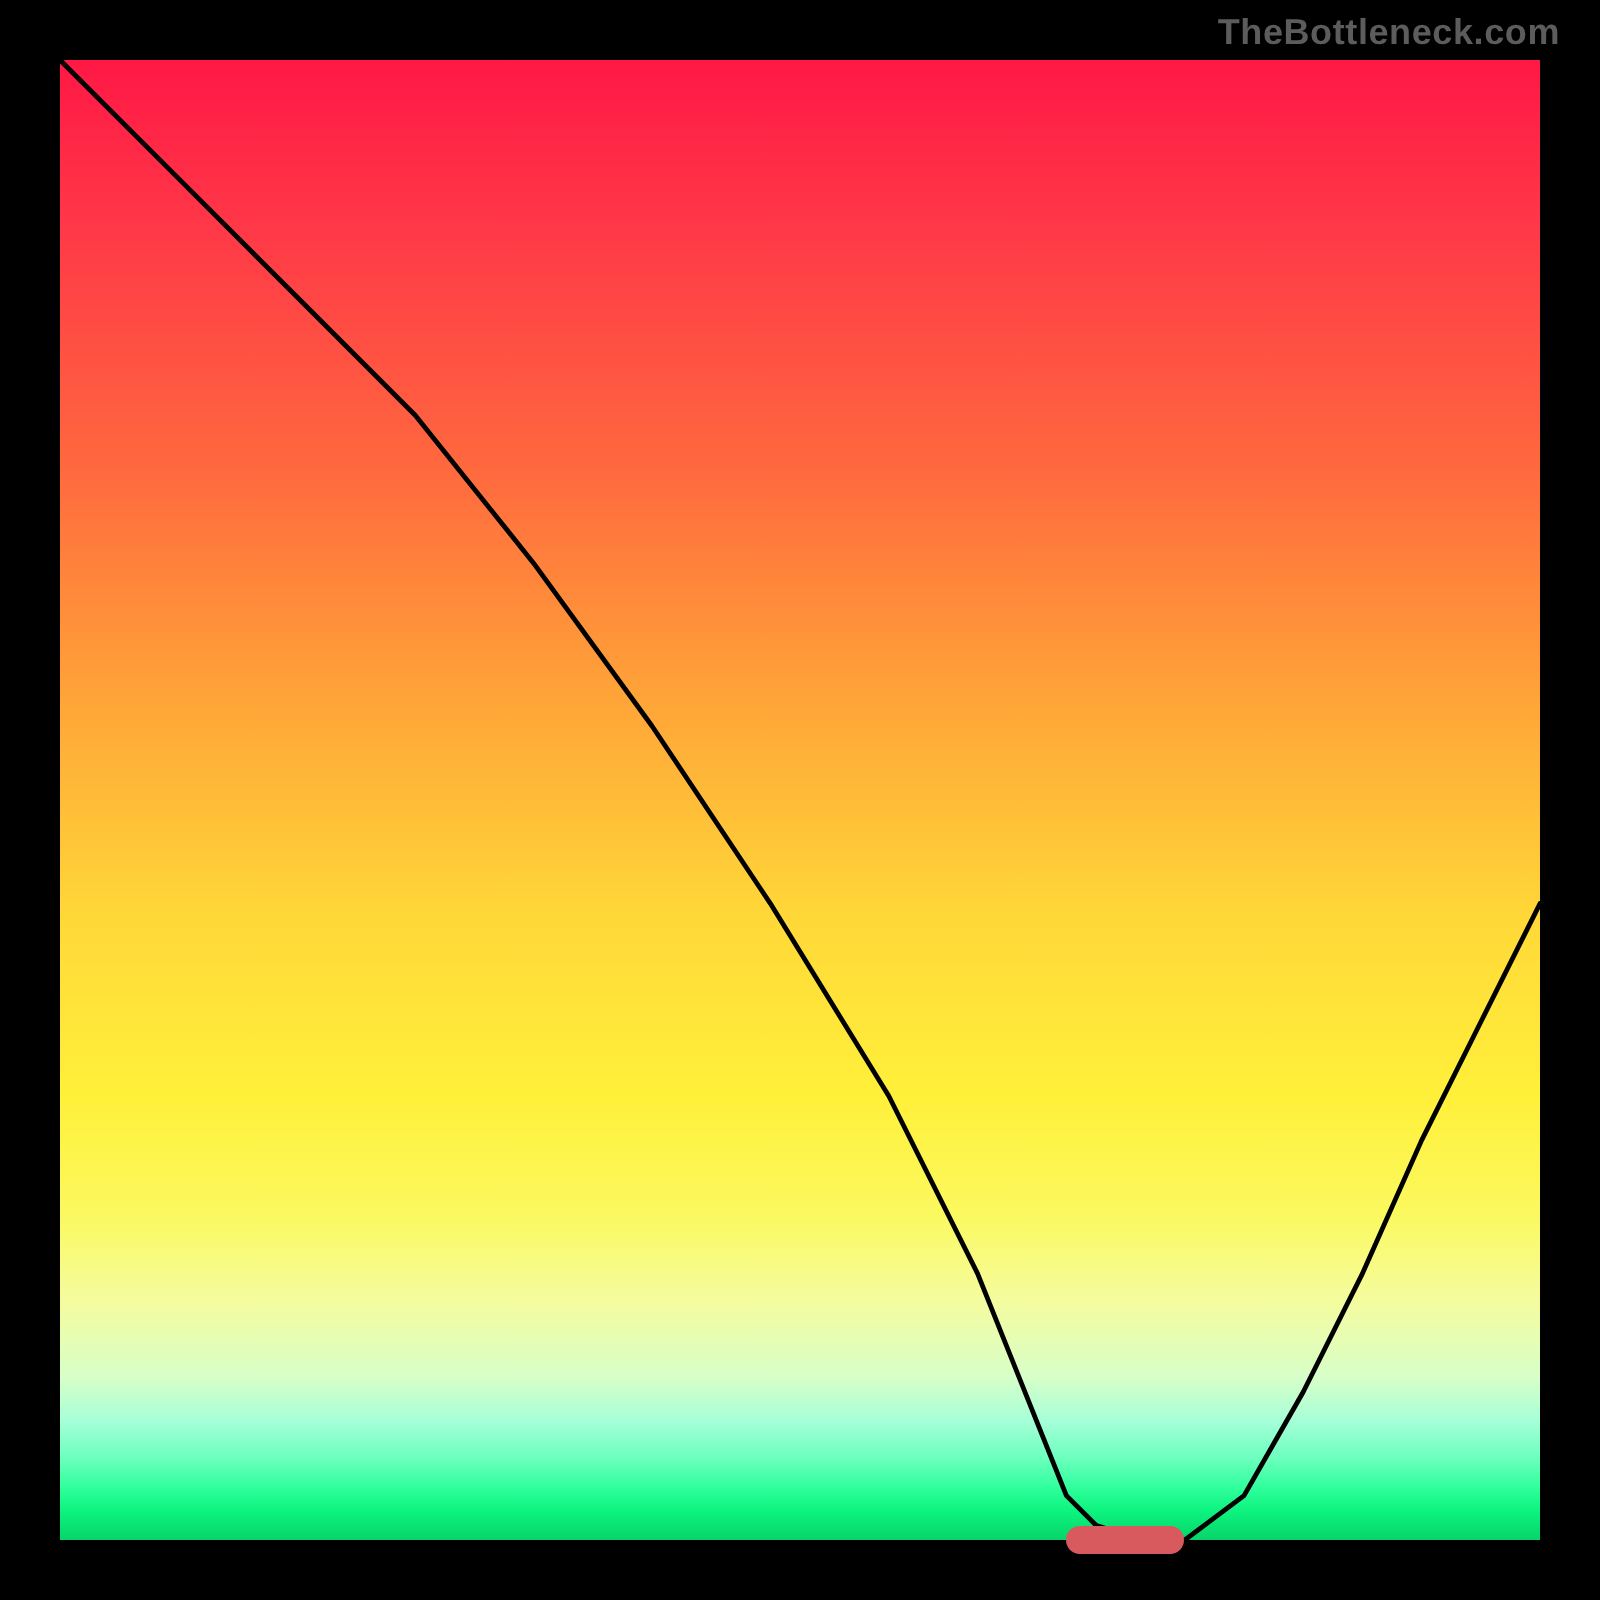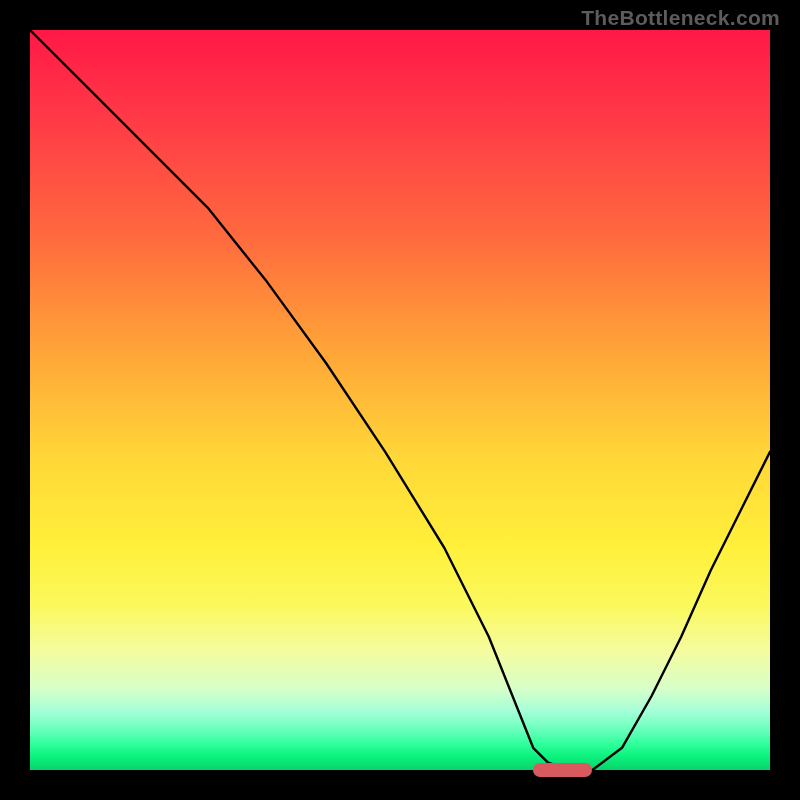--- a/index.html
+++ b/index.html
@@ -9,21 +9,21 @@
     width: 800px;
     height: 800px;
     background: #000;
   }
   .watermark {
     position: absolute;
     top: 6px;
     right: 20px;
     color: #5c5c5c;
     font-family: Arial, Helvetica, sans-serif;
-    font-size: 21px;
+    font-size: 18px;
     font-weight: 600;
     letter-spacing: 0.3px;
     user-select: none;
   }
   .plot-area {
     position: absolute;
     left: 30px;
     top: 30px;
     width: 740px;
     height: 740px;

